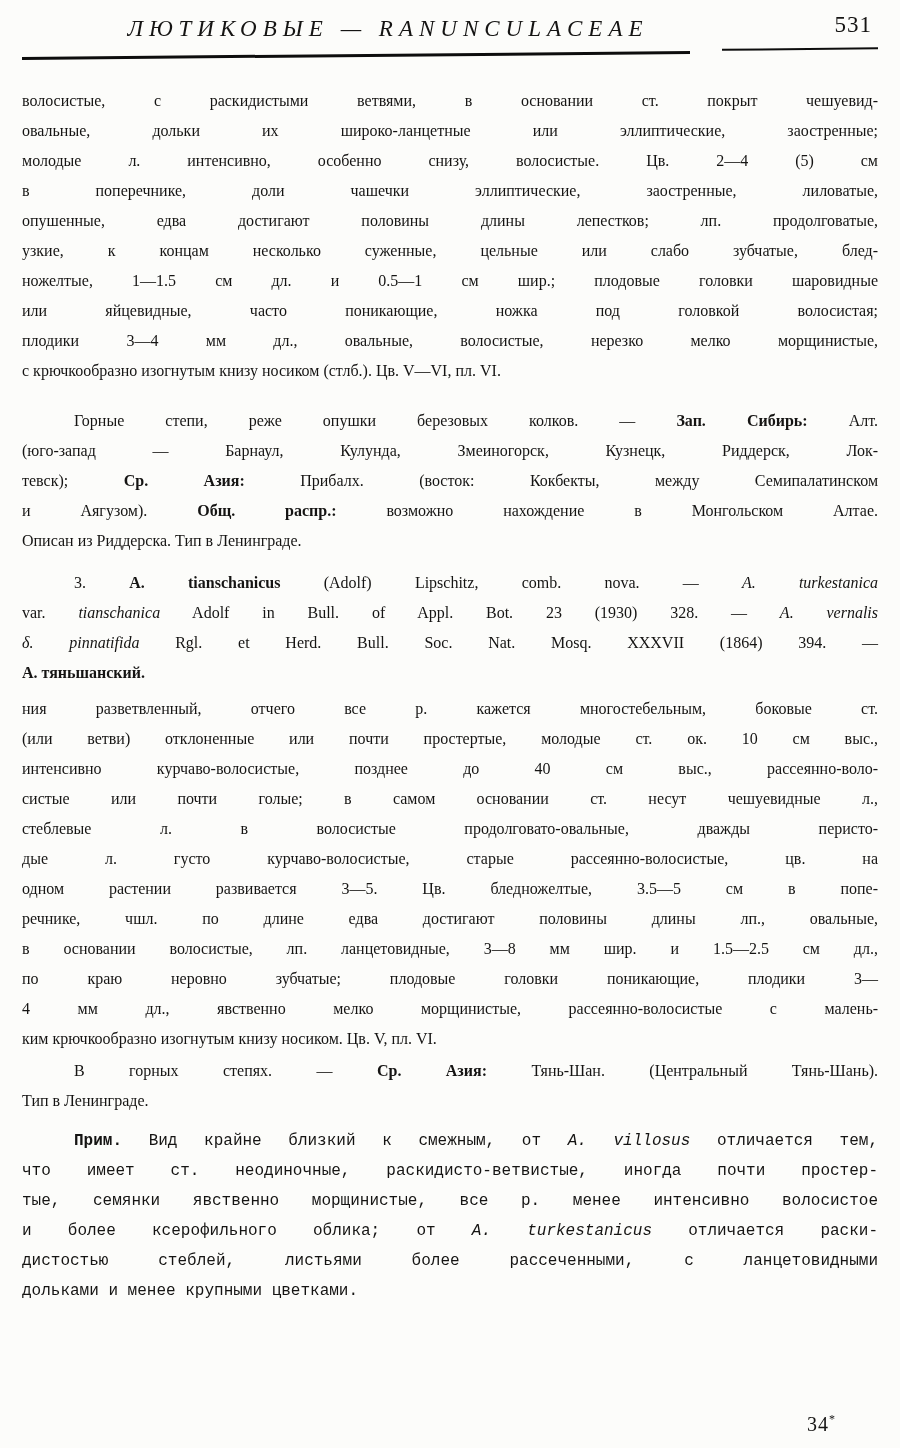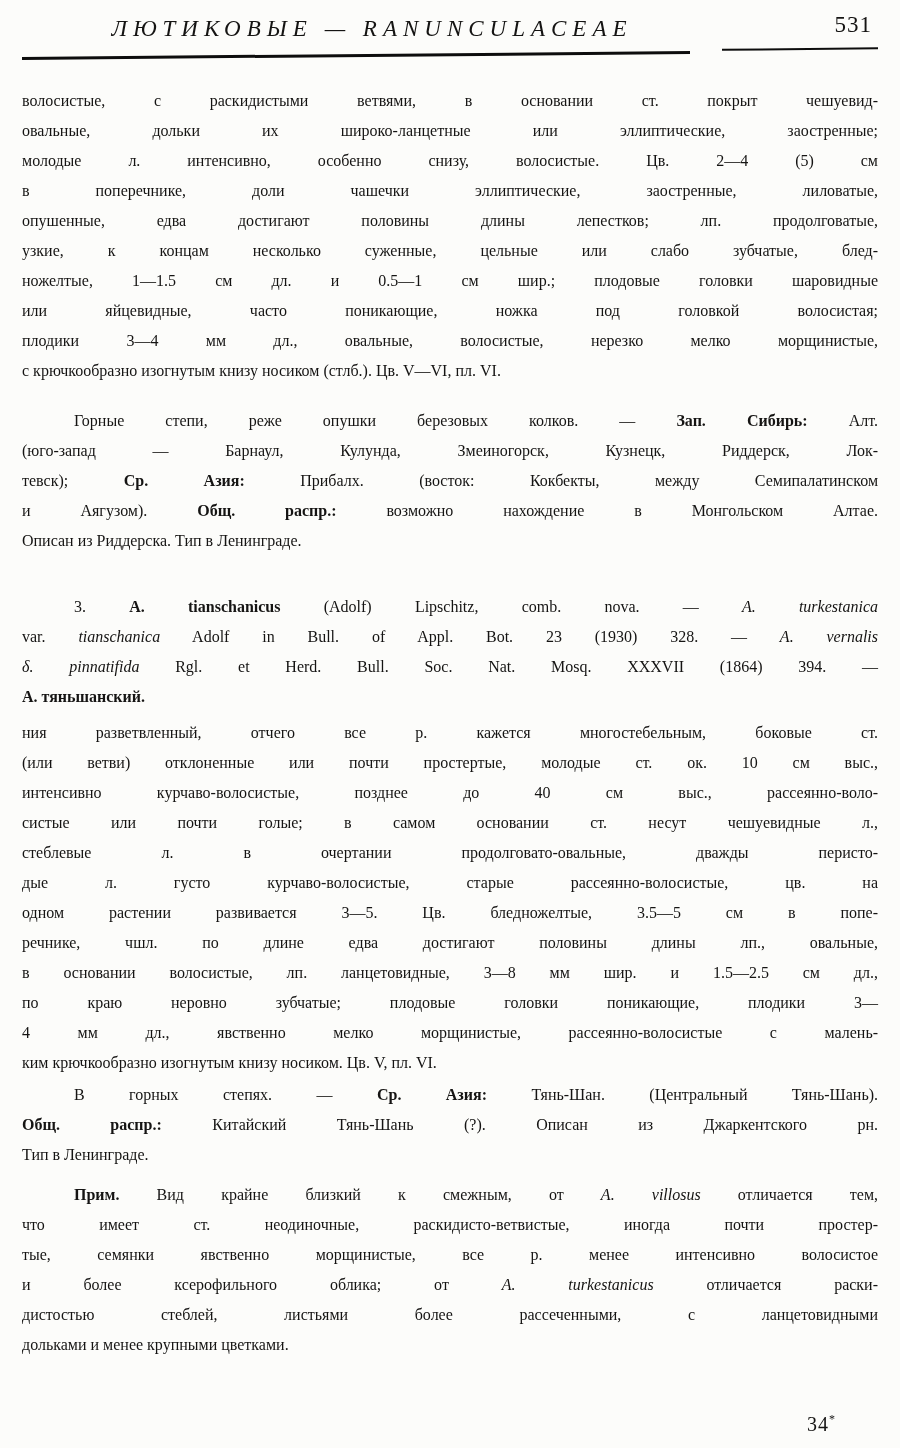--- a/index.html
+++ b/index.html
@@ -8,21 +8,21 @@
     background: #fcfcfa;
     color: #151413;
     font-family: "Liberation Serif", serif;
     overflow: hidden;
   }
   .page { position: relative; width: 900px; height: 1448px; }
 
   
   .header { position: absolute; top: 8px; left: 22px; width: 856px; height: 58px; }
   .title {
-    position: absolute; top: 8px; left: 0; width: 700px;
+    position: absolute; top: 8px; left: 16px; width: 700px;
     text-align: center;
     font-style: italic; font-size: 23px; letter-spacing: 6px;
     white-space: nowrap;
   }
   .pagenum {
     position: absolute; top: 4px; right: 6px;
     font-size: 23px; letter-spacing: 1px;
   }
   .rule-main {
     position: absolute; top: 46px; left: 0; width: 668px; height: 3px;
@@ -77,46 +77,45 @@
         <div class="line"><span>плодики 3—4 мм дл., овальные, волосистые, нерезко мелко морщинистые,</span></div>
         <div class="line end"><span>с крючкообразно изогнутым книзу носиком (стлб.). Цв. V—VI, пл. VI.</span></div>
       </div>
       <div class="para" style="margin-top: 20px;">
         <div class="line first"><span>Горные степи, реже опушки березовых колков. — </span><span class="b">Зап. Сибирь:</span><span> Алт.</span></div>
         <div class="line"><span>(юго-запад — Барнаул, Кулунда, Змеиногорск, Кузнецк, Риддерск, Лок-</span></div>
         <div class="line"><span>тевск); </span><span class="b">Ср. Азия:</span><span> Прибалх. (восток: Кокбекты, между Семипалатинском</span></div>
         <div class="line"><span>и Аягузом). </span><span class="b">Общ. распр.:</span><span> возможно нахождение в Монгольском Алтае.</span></div>
         <div class="line end"><span>Описан из Риддерска. Тип в Ленинграде.</span></div>
       </div>
-      <div class="para" style="margin-top: 36px;">
+      <div class="para" style="margin-top: 12px;">
         <div class="line first"><span>3. </span><span class="b">А. tianschanicus</span><span> (Adolf) Lipschitz, comb. nova. — </span><span class="i">A. turkestanica</span></div>
         <div class="line"><span>var. </span><span class="i">tianschanica</span><span> Adolf in Bull. of Appl. Bot. 23 (1930) 328. — </span><span class="i">A. vernalis</span></div>
         <div class="line"><span class="i">δ. pinnatifida</span><span> Rgl. et Herd. Bull. Soc. Nat. Mosq. XXXVII (1864) 394. —</span></div>
         <div class="line end"><span class="b">А. тяньшанский.</span></div>
       </div>
       <div class="para" style="margin-top: 6px;">
         <div class="line"><span>ния разветвленный, отчего все р. кажется многостебельным, боковые ст.</span></div>
         <div class="line"><span>(или ветви) отклоненные или почти простертые, молодые ст. ок. 10 см выс.,</span></div>
         <div class="line"><span>интенсивно курчаво-волосистые, позднее до 40 см выс., рассеянно-воло-</span></div>
         <div class="line"><span>систые или почти голые; в самом основании ст. несут чешуевидные л.,</span></div>
-        <div class="line"><span>стеблевые л. в очертании продолговато-овальные, дважды перисто-</span></div>
+        <div class="line"><span>стеблевые л. в волосистые продолговато-овальные, дважды перисто-</span></div>
         <div class="line"><span>дые л. густо курчаво-волосистые, старые рассеянно-волосистые, цв. на</span></div>
         <div class="line"><span>одном растении развивается 3—5. Цв. бледножелтые, 3.5—5 см в попе-</span></div>
         <div class="line"><span>речнике, чшл. по длине едва достигают половины длины лп., овальные,</span></div>
         <div class="line"><span>в основании волосистые, лп. ланцетовидные, 3—8 мм шир. и 1.5—2.5 см дл.,</span></div>
         <div class="line"><span>по краю неровно зубчатые; плодовые головки поникающие, плодики 3—</span></div>
         <div class="line"><span>4 мм дл., явственно мелко морщинистые, рассеянно-волосистые с малень-</span></div>
         <div class="line end"><span>ким крючкообразно изогнутым книзу носиком. Цв. V, пл. VI.</span></div>
       </div>
       <div class="para" style="margin-top: 2px;">
         <div class="line first"><span>В горных степях. — </span><span class="b">Ср. Азия:</span><span> Тянь-Шан. (Центральный Тянь-Шань).</span></div>
-        <div class="line"><span class="b">Общ. распр.:</span><span> Китайский Тянь-Шань (?). Описан из Джаркентского рн.</span></div>
         <div class="line end"><span>Тип в Ленинграде.</span></div>
       </div>
-      <div class="para" style="margin-top: 10px;">
+      <div class="para" style="margin-top: 10px; font-family: Liberation Mono, monospace;">
         <div class="line first"><span class="b">Прим.</span><span> Вид крайне близкий к смежным, от </span><span class="i">A. villosus</span><span> отличается тем,</span></div>
         <div class="line"><span>что имеет ст. неодиночные, раскидисто-ветвистые, иногда почти простер-</span></div>
         <div class="line"><span>тые, семянки явственно морщинистые, все р. менее интенсивно волосистое</span></div>
         <div class="line"><span>и более ксерофильного облика; от </span><span class="i">A. turkestanicus</span><span> отличается раски-</span></div>
         <div class="line"><span>дистостью стеблей, листьями более рассеченными, с ланцетовидными</span></div>
         <div class="line end"><span>дольками и менее крупными цветками.</span></div>
       </div>
     </div>
 
   <div class="footer"><span>34</span><sup>*</sup></div>

